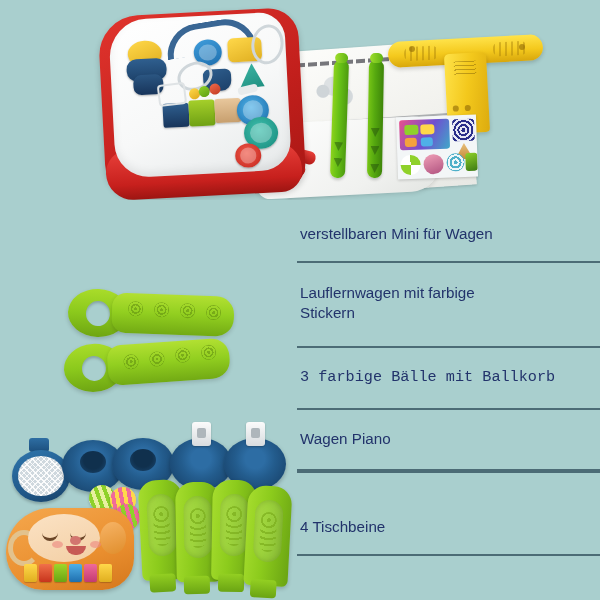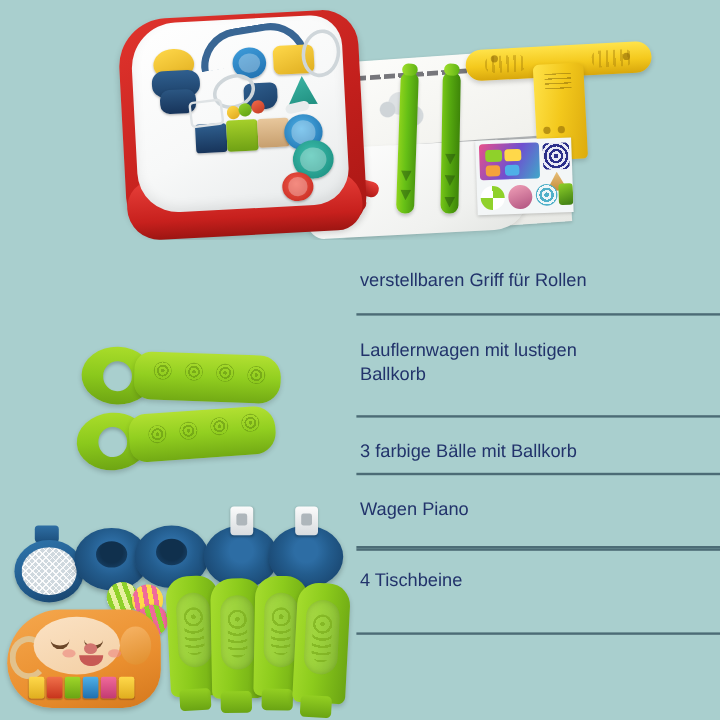--- a/index.html
+++ b/index.html
@@ -378,43 +378,43 @@
       <div class="st" style="left:26px;top:38px;width:20px;height:20px;border-radius:50%;background:linear-gradient(160deg,#f0a0b8,#b0527f);"></div>
       <div class="st" style="left:49px;top:38px;width:18px;height:18px;border-radius:50%;background:repeating-radial-gradient(circle at 50% 50%,#4fb0c9 0 2px,#eef6f8 2px 4px);"></div>
       <div class="st" style="left:68px;top:38px;width:12px;height:18px;background:linear-gradient(160deg,#8fd12a,#3c7a12);"></div>
     </div>
   </div>
 
 
   <div class="list">
 
     <div class="row">
-      <div class="row-text" style="padding-top:18px;padding-bottom:17px;">verstellbaren Griff für Rollen</div>
+      <div class="row-text" style="padding-top:18px;padding-bottom:17px;">verstellbaren Mini für Wagen</div>
     </div>
     <div class="divider"></div>
 
     <div class="row">
-      <div class="row-text" style="padding-top:20px;padding-bottom:23px;width:210px;">Lauflernwagen mit lustigen Ballkorb</div>
+      <div class="row-text" style="padding-top:20px;padding-bottom:23px;width:210px;">Lauflernwagen mit farbige Stickern</div>
     </div>
     <div class="divider"></div>
 
     <div class="row">
-      <div class="row-text" style="padding-top:19px;padding-bottom:7px;">3 farbige Bälle mit Ballkorb</div>
+      <div class="row-text" style="padding-top:19px;padding-bottom:21px;font-family:Liberation Mono, monospace;">3 farbige Bälle mit Ballkorb</div>
     </div>
     <div class="divider"></div>
 
     <div class="row">
       <div class="row-text" style="padding-top:19px;padding-bottom:20px;">Wagen Piano</div>
     </div>
     <div class="divider"></div>
 
     <div class="divider"></div>
 
     <div class="row">
-      <div class="row-text" style="padding-top:15px;padding-bottom:33px;">4 Tischbeine</div>
+      <div class="row-text" style="padding-top:15px;padding-bottom:17px;margin-top:29px;">4 Tischbeine</div>
     </div>
     <div class="divider"></div>
   </div>
 
   <div class="grips">
     <div class="grip" style="left:16px;top:4px;transform:rotate(2deg);">
       <div class="ring"></div>
       <div class="arm">
         <div class="swirl" style="left:16px;top:8px;"></div>
         <div class="swirl" style="left:42px;top:8px;"></div>

